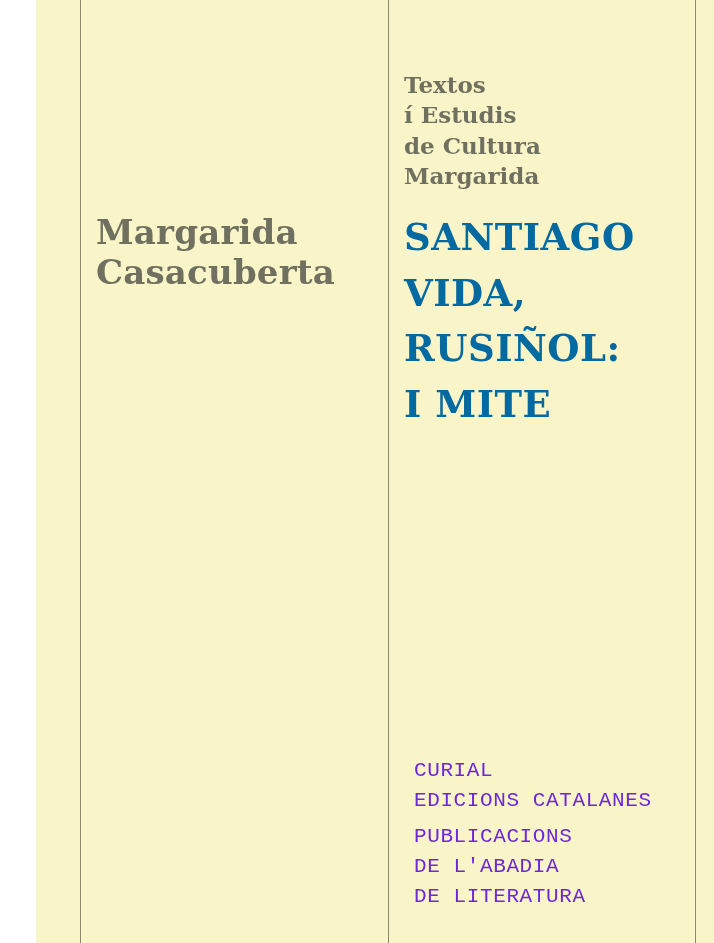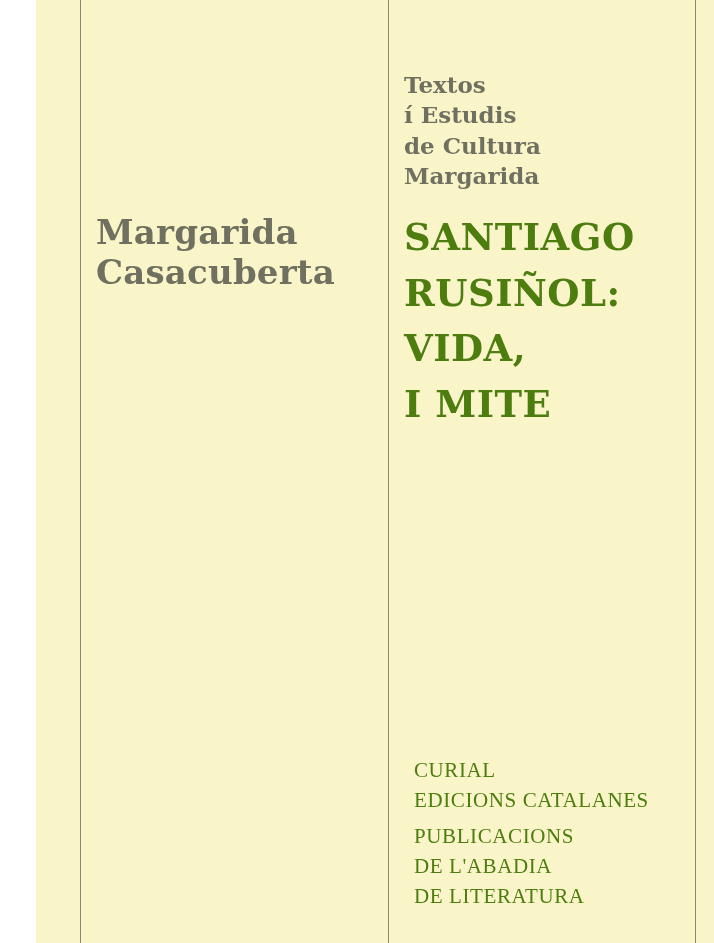--- a/index.html
+++ b/index.html
@@ -64,36 +64,36 @@
     line-height: 1.32;
   }
   .series .line { display: block; white-space: nowrap; }
 
   
   .title {
     position: absolute;
     left: 368px;
     top: 210px;
     width: 290px;
-    color: #4d7c0f;
+    color: #0369a1;
     font-family: "DejaVu Serif", serif;
     font-weight: bold;
     font-size: 37px;
     line-height: 1.5;
     letter-spacing: 0.5px;
   }
   .title .line { display: block; white-space: nowrap; }
 
   
   .publisher {
     position: absolute;
     left: 378px;
     width: 280px;
-    color: #4d7c0f;
-    font-family: Liberation Serif, serif;
+    color: #6d28d9;
+    font-family: Liberation Mono, monospace;
     font-size: 21px;
     line-height: 1.42;
     letter-spacing: 0.6px;
   }
   .publisher .line { display: block; white-space: nowrap; }
   .publisher-1 { top: 756px; }
   .publisher-2 { top: 822px; }
 </style>
 </head>
 <body>
@@ -111,22 +111,22 @@
     <span class="line">Margarida</span>
   </div>
 
   <div class="author">
     <span class="line">Margarida</span>
     <span class="line">Casacuberta</span>
   </div>
 
   <div class="title">
     <span class="line">SANTIAGO</span>
+    <span class="line">VIDA,</span>
     <span class="line">RUSIÑOL:</span>
-    <span class="line">VIDA,</span>
     <span class="line">I MITE</span>
   </div>
 
   <div class="publisher publisher-1">
     <span class="line">CURIAL</span>
     <span class="line">EDICIONS CATALANES</span>
   </div>
 
   <div class="publisher publisher-2">
     <span class="line">PUBLICACIONS</span>

